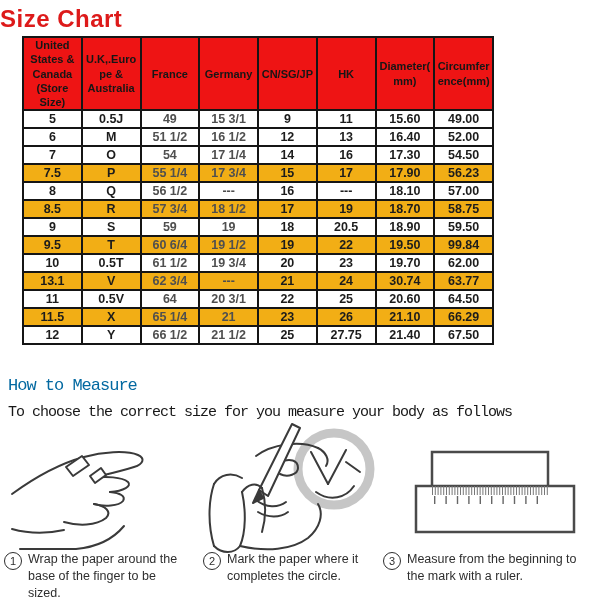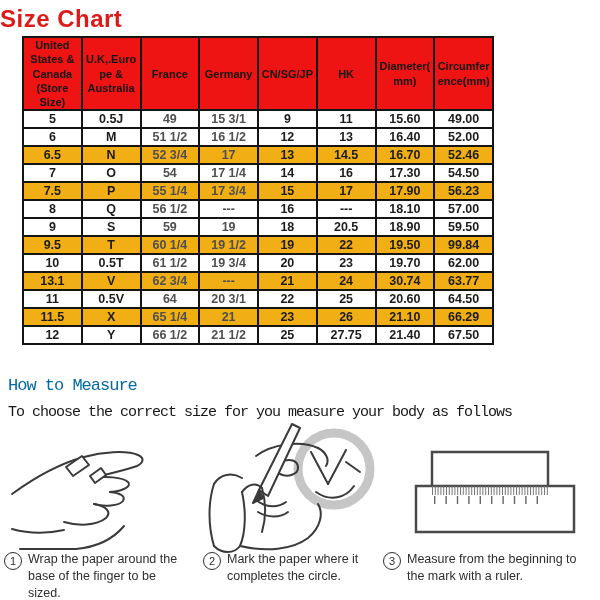--- a/index.html
+++ b/index.html
@@ -92,30 +92,20 @@
         <tr>
           <td>6</td>
           <td>M</td>
           <td>51 1/2</td>
           <td>16 1/2</td>
           <td>12</td>
           <td>13</td>
           <td>16.40</td>
           <td>52.00</td>
         </tr>
-        <tr class="alt">
-          <td>6.5</td>
-          <td>N</td>
-          <td>52 3/4</td>
-          <td>17</td>
-          <td>13</td>
-          <td>14.5</td>
-          <td>16.70</td>
-          <td>52.46</td>
-        </tr>
         <tr>
           <td>7</td>
           <td>O</td>
           <td>54</td>
           <td>17 1/4</td>
           <td>14</td>
           <td>16</td>
           <td>17.30</td>
           <td>54.50</td>
         </tr>
@@ -132,34 +122,44 @@
         <tr>
           <td>8</td>
           <td>Q</td>
           <td>56 1/2</td>
           <td>---</td>
           <td>16</td>
           <td>---</td>
           <td>18.10</td>
           <td>57.00</td>
         </tr>
+        <tr class="alt">
+          <td>8.5</td>
+          <td>R</td>
+          <td>57 3/4</td>
+          <td>18 1/2</td>
+          <td>17</td>
+          <td>19</td>
+          <td>18.70</td>
+          <td>58.75</td>
+        </tr>
         <tr>
           <td>9</td>
           <td>S</td>
           <td>59</td>
           <td>19</td>
           <td>18</td>
           <td>20.5</td>
           <td>18.90</td>
           <td>59.50</td>
         </tr>
         <tr class="alt">
           <td>9.5</td>
           <td>T</td>
-          <td>60 1/4</td>
+          <td>60 6/4</td>
           <td>19 1/2</td>
           <td>19</td>
           <td>22</td>
           <td>19.50</td>
           <td>99.84</td>
         </tr>
         <tr>
           <td>10</td>
           <td>0.5T</td>
           <td>61 1/2</td>

